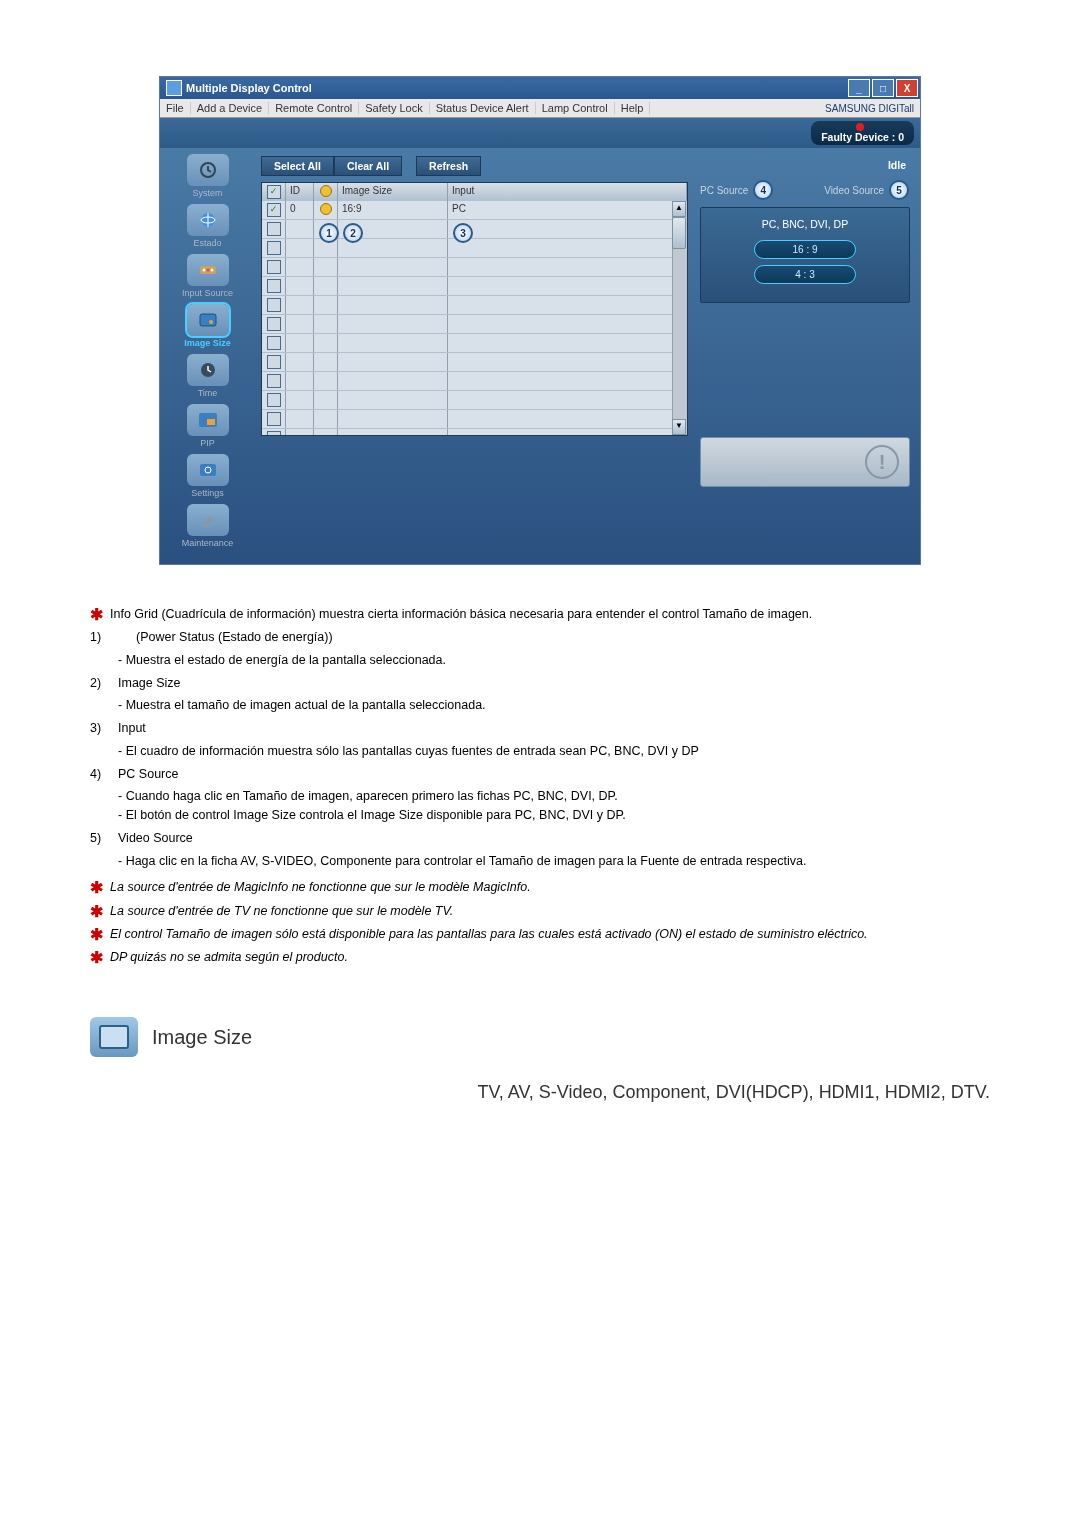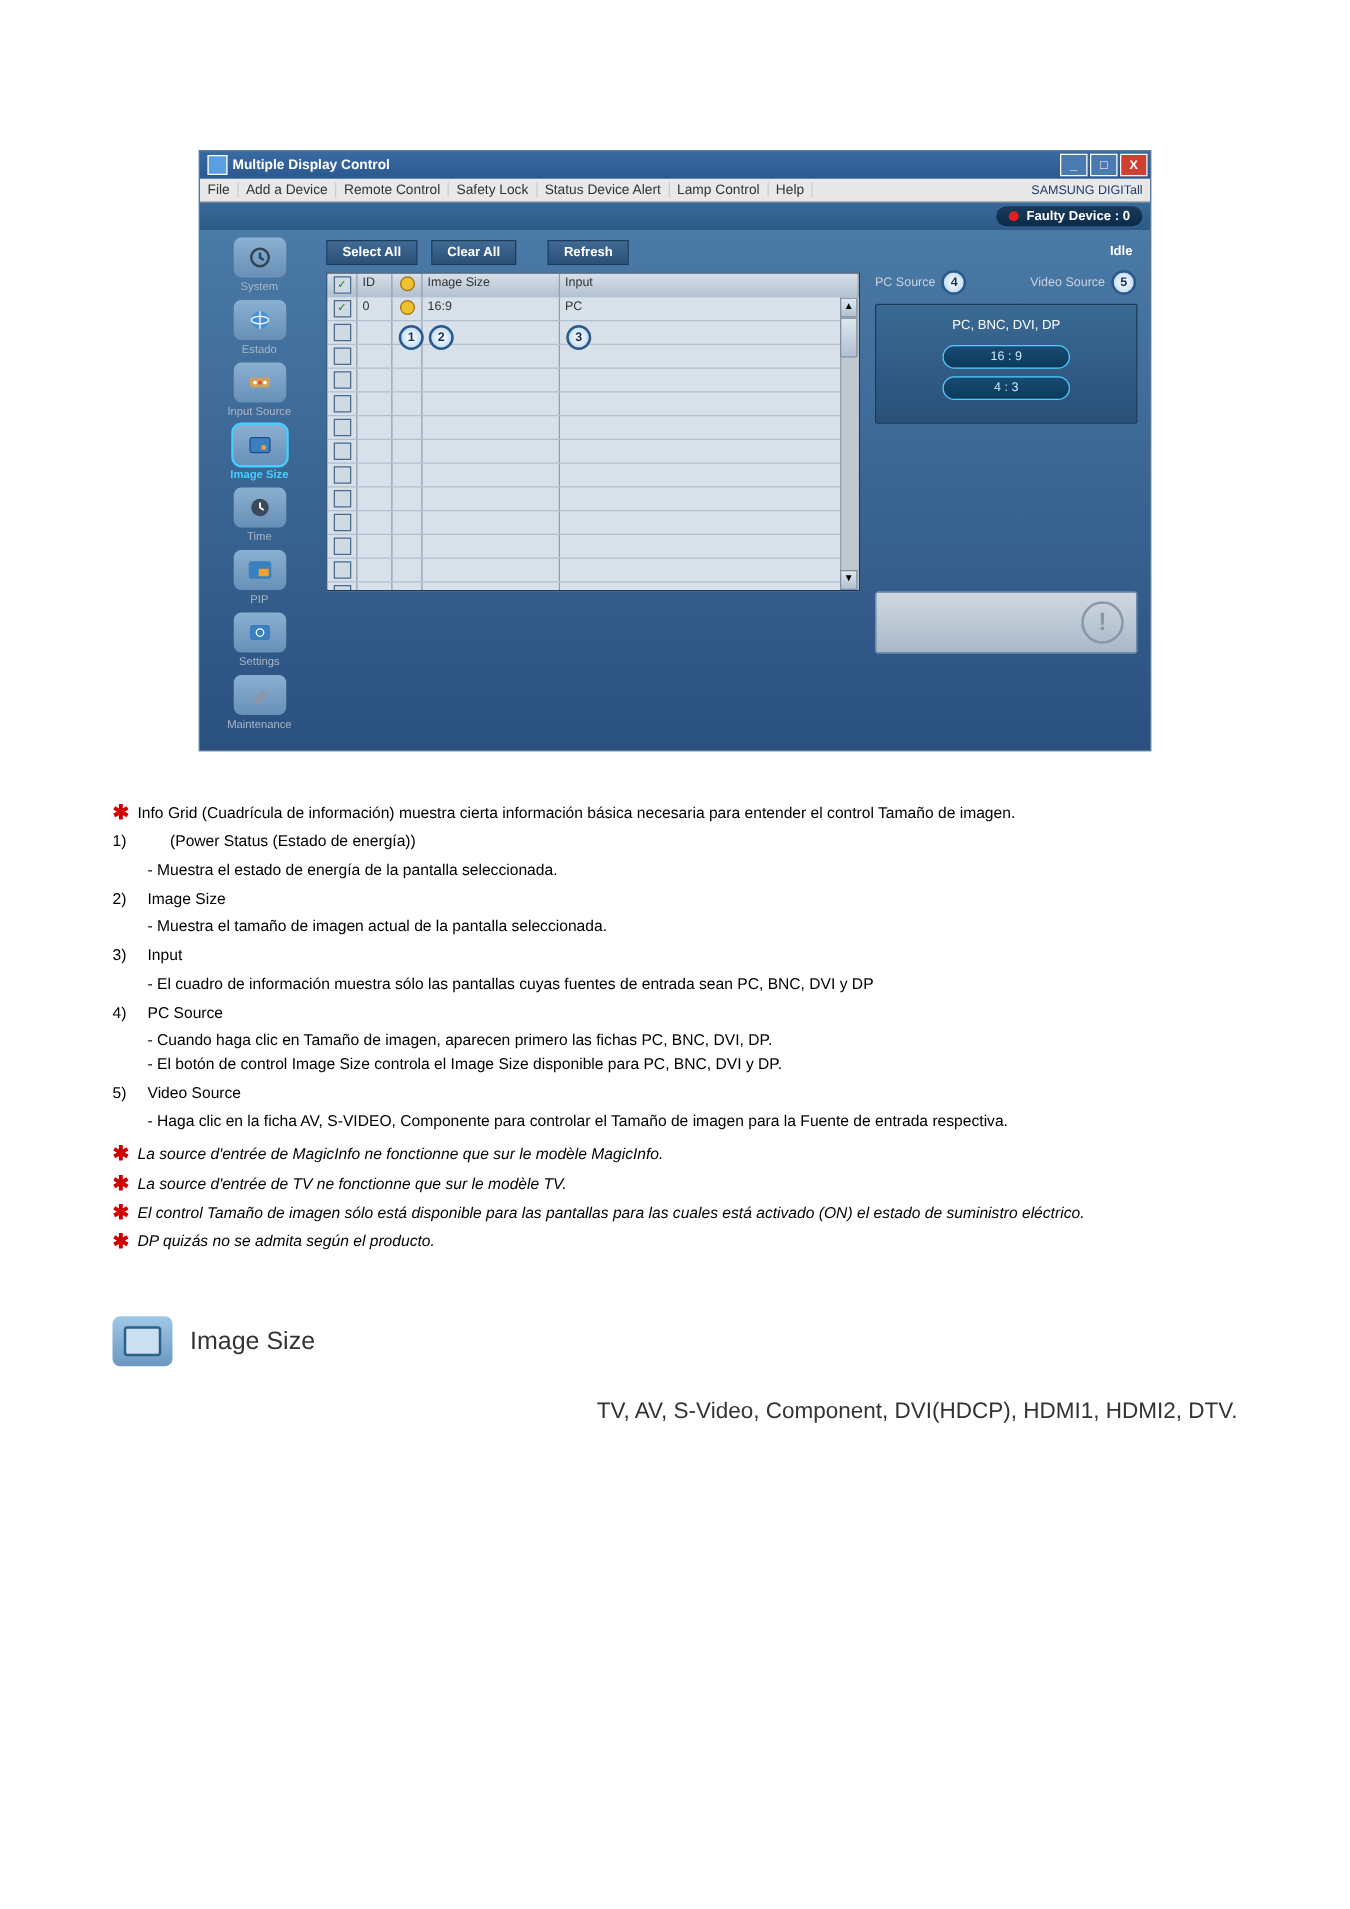--- a/index.html
+++ b/index.html
@@ -1,40 +1,40 @@
 <!DOCTYPE html>
 <html><head>
 <meta charset="utf-8">
 <style>
   body { margin:0; background:#fff; font-family:Arial,Helvetica,sans-serif; font-size:12.5px; color:#000; }
-  .page { width:1080px; margin:0 auto; padding:120px 90px 60px; box-sizing:border-box; }
+  .page { width:1080px; margin:0 auto; padding:76px 90px 60px; box-sizing:border-box; }
   .app { width:760px; margin:0 auto 40px; border:1px solid #5a7a9a; background:#6896c8; }
   .titlebar { display:flex; align-items:center; background:linear-gradient(#3b6aa3,#2a578e); color:#fff; height:22px; padding:0 2px; font-size:11px; }
   .titlebar .icon-box { width:14px; height:14px; background:#5aa0e0; margin:0 4px; border:1px solid #fff; }
   .titlebar .title { flex:1; font-weight:bold; }
   .winbtn { width:20px; height:16px; margin-left:2px; display:flex; align-items:center; justify-content:center; font-size:10px; font-weight:bold; border:1px solid #fff; }
   .winbtn.min { background:#4a7ab0; color:#fff; }
   .winbtn.max { background:#4a7ab0; color:#fff; }
   .winbtn.close { background:#d04030; color:#fff; }
   .menubar { display:flex; background:#e8e8e8; font-size:11px; color:#333; height:18px; align-items:center; border-bottom:1px solid #999; }
   .menubar .menu { padding:0 6px; border-right:1px solid #ccc; }
   .menubar .brand { margin-left:auto; padding:0 6px; font-size:10px; color:#213a6a; font-weight:normal; }
   .faulty-row { display:flex; justify-content:flex-end; padding:3px 6px; background:linear-gradient(#3a6a9a,#2d5a86); }
-  .faulty-pill { background:linear-gradient(#1a3a5a,#0a2a4a); border-radius:8px; padding:2px 10px; display:flex; align-items:center; font-size:10.5px; color:#fff; font-weight:bold; }
+  .faulty-pill { background:linear-gradient(#1a3a5a,#0a2a4a); border-radius:8px; padding:2px 10px; display:flex; align-items:center; font-size:10.5px; color:#fff; font-weight:bold;flex-direction:column; }
   .faulty-pill .dot { width:8px; height:8px; border-radius:50%; background:#e02020; margin-right:6px; }
   .body-area { display:flex; background:linear-gradient(#4a7aa6,#2a5080); }
   .sidebar { width:95px; padding:6px 0 10px; }
   .side-item { text-align:center; margin-bottom:6px; font-size:9px; color:#aab8c8; cursor:pointer; }
   .side-item.active { color:#49cfff; font-weight:bold; }
   .side-item.active .side-icon { outline:2px solid #49cfff; }
   .side-icon { width:42px; height:32px; margin:0 auto 2px; background:linear-gradient(#8ab0d0,#6890b8); border-radius:6px; display:flex; align-items:center; justify-content:center; }
   .side-icon svg { width:24px; height:20px; }
   .main { flex:1; padding:8px 10px 60px 6px; display:flex; gap:12px; }
   .left-panel { flex:1; }
-  .btnbar { display:flex; gap:11px; margin-bottom:6px;text-align:right; }
+  .btnbar { display:flex; gap:0; margin-bottom:6px;text-align:right; }
   .barbtn { font-size:10.5px; color:#fff; font-weight:bold; padding:3px 12px; background:linear-gradient(#406a94,#2a5078); border:1px solid #1a3a5a; cursor:pointer; }
   .grid-out { border:1px solid #1a3a5a; background:#c8d4e0; }
   .grid-head { display:flex; background:linear-gradient(#d8e0e8,#b0c0d0); font-size:10px; color:#333; }
   .col { border-right:1px solid #90a0b0; padding:2px 4px; box-sizing:border-box; }
   .c-chk{width:24px;text-align:center;} .c-id{width:28px;} .c-pw{width:24px;text-align:center;} .c-sz{width:110px;} .c-in{flex:1;}
   .grid-body { position:relative; height:234px; overflow:hidden; background:#d8e0ea; }
   .grid-row { display:flex; height:18px; font-size:10px; color:#333; border-bottom:1px solid #b0c0d0; }
   .grid-scroll { position:absolute; right:0; top:0; width:14px; height:100%; background:#c0c8d0; border-left:1px solid #90a0b0; }
   .thumb { position:absolute; right:1px; top:16px; width:12px; height:30px; background:linear-gradient(#e0e8f0,#b0c0d0); border:1px solid #8090a0; border-radius:2px; }
   .arrow-up,.arrow-down{position:absolute;right:1px;width:12px;height:14px;background:linear-gradient(#e0e8f0,#b0c0d0);border:1px solid #8090a0;text-align:center;font-size:8px;line-height:12px;}

